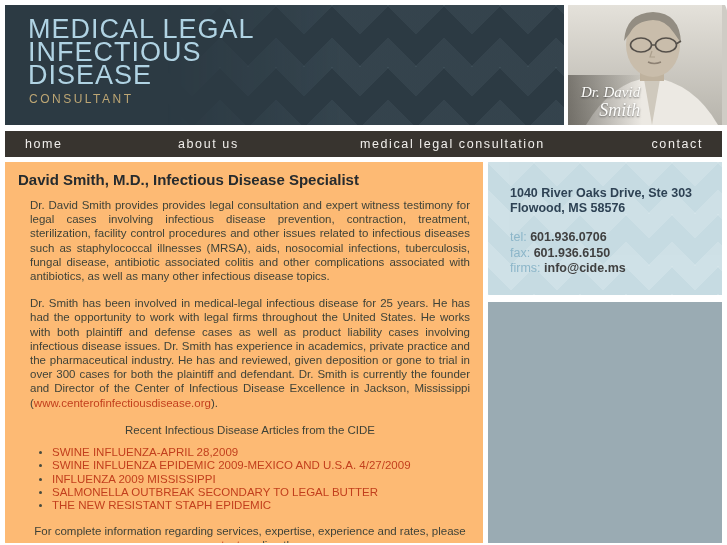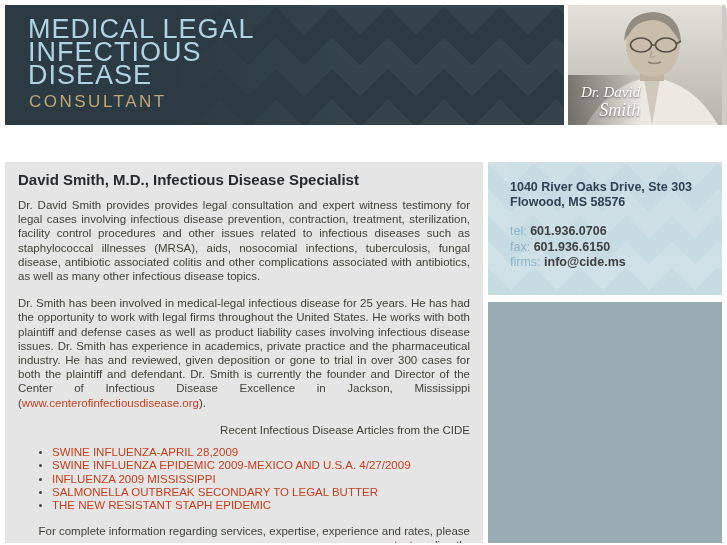--- a/index.html
+++ b/index.html
@@ -26,21 +26,21 @@
     -webkit-mask-image:linear-gradient(to right, transparent, #000 45%);
             mask-image:linear-gradient(to right, transparent, #000 45%);
   }
   .site-title{
     position:absolute;left:23px;top:13px;
     color:#b0d3e3;font-size:27px;line-height:23px;font-weight:300;
     letter-spacing:1px;
   }
   .site-subtitle{
     position:absolute;left:24px;top:87px;
-    color:#bda674;font-size:17px;letter-spacing:2.5px;font-weight:400;
+    color:#bda674;font-size:12px;letter-spacing:2.5px;font-weight:400;
   }
 
   
   .photo-panel{
     position:absolute;left:568px;top:5px;width:174px;height:120px;
     overflow:hidden;background:#cfccc5;
   }
   .photo-panel svg{display:block;}
   .photo-caption{
     position:absolute;left:13px;bottom:6px;
@@ -62,46 +62,46 @@
     text-decoration:none;cursor:pointer;white-space:nowrap;
   }
   .nav-home{left:20px;}
   .nav-about{left:173px;}
   .nav-consult{left:355px;}
   .nav-contact{right:19px;}
 
   
   .content-panel{
     position:absolute;left:5px;top:162px;width:478px;height:381px;
-    background:#e5e5e5;box-sizing:border-box;
+    background:#fdba74;box-sizing:border-box;
     padding:8px 13px 0 13px;overflow:hidden;
   }
   .content-panel h1{
     margin:1px 0 10px 0;font-size:15px;font-weight:bold;color:#262b2e;
   }
   .content-panel p{
-    margin:0 0 13px 0;font-size:11.5px;line-height:14.2px;color:#3e4238;
+    margin:0 0 13px 12px;font-size:11.5px;line-height:14.2px;color:#3e4238;
     text-align:justify;
   }
-  .content-panel p.no-justify{text-align:right;}
+  .content-panel p.no-justify{text-align:center;}
   .content-panel a{color:#c23f1d;text-decoration:none;cursor:pointer;}
   .articles-intro{margin-bottom:9px !important;}
   ul.articles{
     margin:0 0 12px 34px;padding:0;
   }
   ul.articles li{
     font-size:11.5px;line-height:12.8px;color:#c23f1d;
     margin:0 0 0.5px 0;
   }
   ul.articles li::marker{color:#454a3e;font-size:10px;}
 
   
   .address-box{
     position:absolute;left:488px;top:162px;width:234px;height:133px;
-    background:#c6dbe2;box-sizing:border-box;padding:18px 10px 0 22px;
+    background:#c6dbe2;box-sizing:border-box;padding:24px 10px 0 22px;
     overflow:hidden;
   }
   .argyle-blue{
     position:absolute;inset:0;
     background:
       linear-gradient(135deg, rgba(255,255,255,0.30) 25%, transparent 25%) -23px 0,
       linear-gradient(225deg, rgba(255,255,255,0.30) 25%, transparent 25%) -23px 0,
       linear-gradient(315deg, rgba(255,255,255,0.30) 25%, transparent 25%),
       linear-gradient(45deg,  rgba(255,255,255,0.30) 25%, transparent 25%);
     background-size:46px 52px;
@@ -160,20 +160,26 @@
       <path d="M80 57 Q86 60 93 57" stroke="#8d8173" stroke-width="1.4" fill="none"></path>
       <path d="M84 46 L82 52 L87 52" stroke="#ab9f8c" stroke-width="1.2" fill="none"></path>
       <rect x="0" y="70" width="74" height="50" fill="url(#shade)"></rect>
     </svg>
     <div class="photo-caption">
       <div class="cap1">Dr. David</div>
       <div class="cap2">Smith</div>
     </div>
   </div>
 
+  <div class="navbar">
+    <a class="nav-item nav-home">home</a>
+    <a class="nav-item nav-about">about us</a>
+    <a class="nav-item nav-consult">medical legal consultation</a>
+    <a class="nav-item nav-contact">contact</a>
+  </div>
 
   <div class="content-panel">
     <h1>David Smith, M.D., Infectious Disease Specialist</h1>
 
     <p>Dr. David Smith provides provides legal consultation and expert witness testimony for legal cases involving infectious disease prevention, contraction, treatment, sterilization, facility control procedures and other issues related to infectious diseases such as staphylococcal illnesses (MRSA), aids, nosocomial infections, tuberculosis, fungal disease, antibiotic associated colitis and other complications associated with antibiotics, as well as many other infectious disease topics.</p>
 
     <p><span>Dr. Smith has been involved in medical-legal infectious disease for 25 years. He has had the opportunity to work with legal firms throughout the United States. He works with both plaintiff and defense cases as well as product liability cases involving infectious disease issues. Dr. Smith has experience in academics, private practice and the pharmaceutical industry. He has and reviewed, given deposition or gone to trial in over 300 cases for both the plaintiff and defendant. Dr. Smith is currently the founder and Director of the Center of Infectious Disease Excellence in Jackson, Mississippi (</span><a>www.centerofinfectiousdisease.org</a><span>).</span></p>
 
     <p class="articles-intro no-justify">Recent Infectious Disease Articles from the CIDE</p>
 

